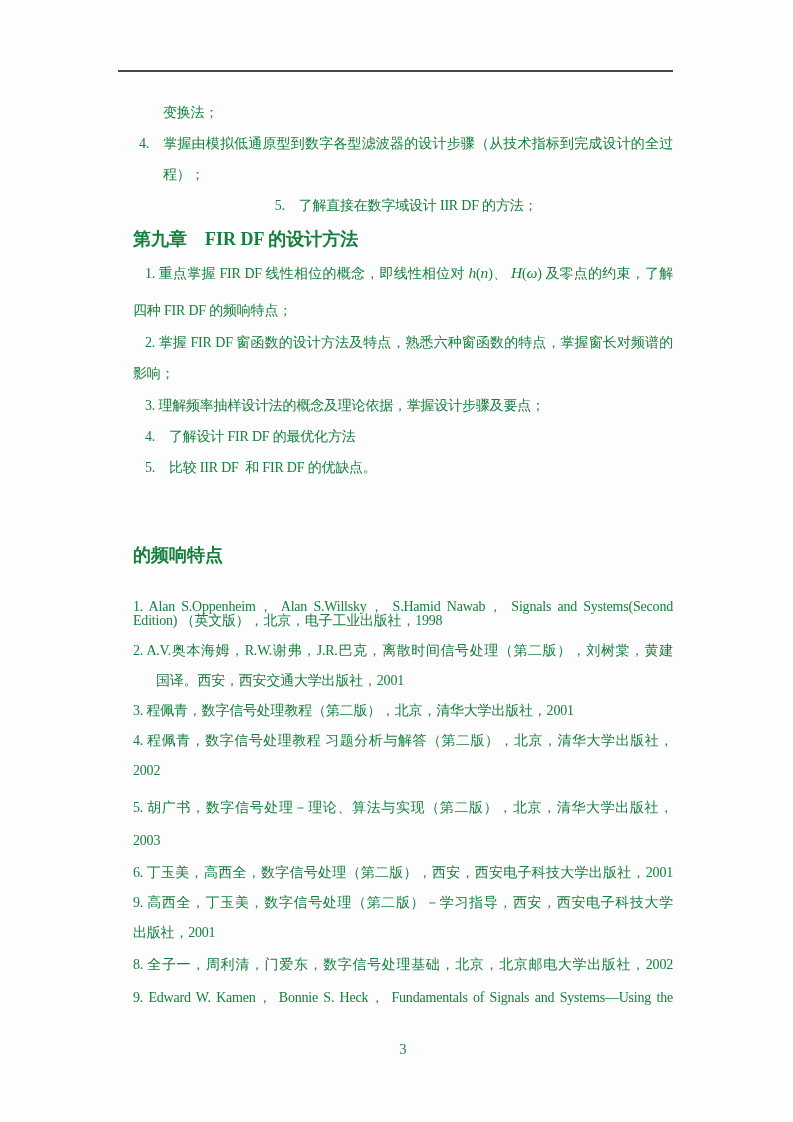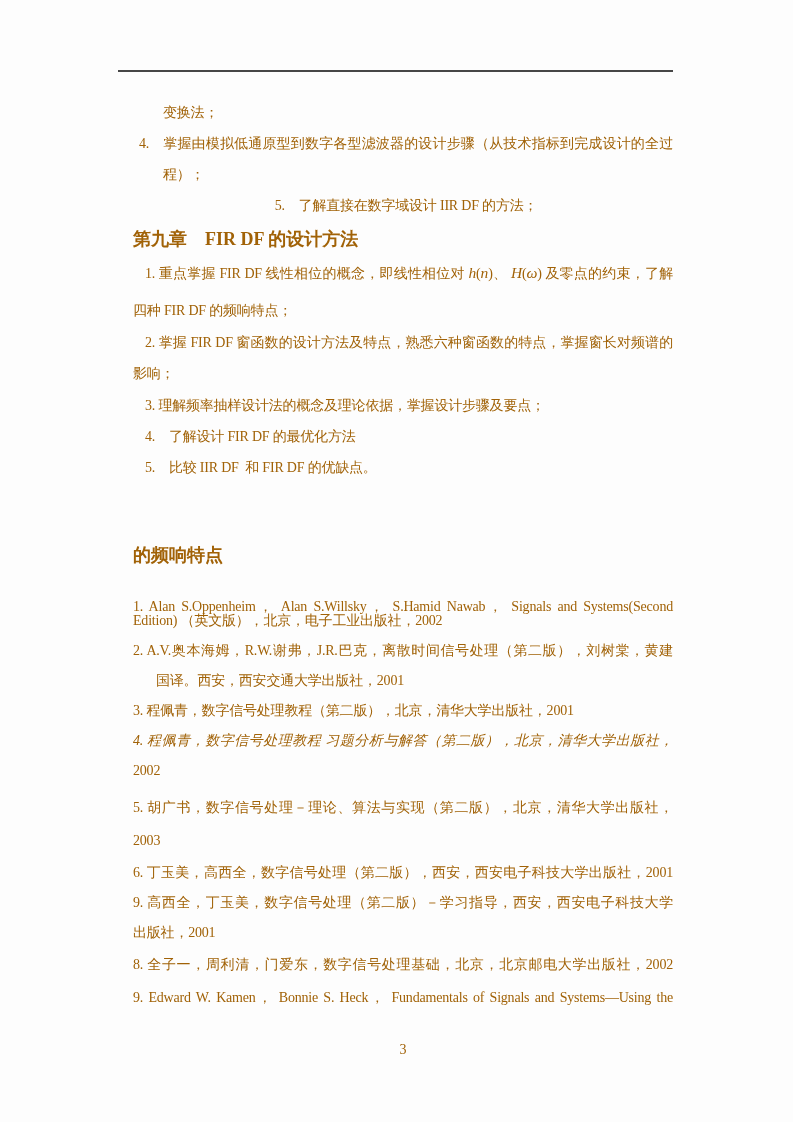--- a/index.html
+++ b/index.html
@@ -2,21 +2,21 @@
 <html><head>
 <meta charset="utf-8">
 <style>
   html,body{margin:0;padding:0;}
   .page{
     position:relative;
     width:793px;height:1122px;
     background:#fdfdfd;
     overflow:hidden;
     font-family:"Liberation Serif","DejaVu Serif",serif;
-    color:#a16207;
+    color:#15803d;
   }
   .rule{
     position:absolute;left:118px;top:70px;
     width:555px;height:2px;background:#474747;
   }
   .line{
     position:absolute;
     height:31px;line-height:31px;
     font-size:14px;letter-spacing:-0.2px;
     white-space:nowrap;
@@ -53,25 +53,25 @@
       <div class="line bold" style="top: 224px; left: 133px; width: 540px;">第九章　FIR DF 的设计方法</div>
       <div class="line fill" style="top: 257px; left: 145px; width: 528px;">1. 重点掌握 FIR DF 线性相位的概念，即线性相位对 <span class="math">h</span>(<span class="math">n</span>)、 <span class="math">H</span>(<span class="math">ω</span>) 及零点的约束，了解</div>
       <div class="line" style="top: 295px; left: 133px; width: 540px;">四种 FIR DF 的频响特点；</div>
       <div class="line fill" style="top: 327px; left: 145px; width: 528px;">2. 掌握 FIR DF 窗函数的设计方法及特点，熟悉六种窗函数的特点，掌握窗长对频谱的</div>
       <div class="line" style="top: 358px; left: 133px; width: 540px;">影响；</div>
       <div class="line" style="top: 390px; left: 145px; width: 528px;">3. 理解频率抽样设计法的概念及理论依据，掌握设计步骤及要点；</div>
       <div class="line" style="top: 421px; left: 145px; width: 528px;">4. 了解设计 FIR DF 的最优化方法</div>
       <div class="line" style="top: 452px; left: 145px; width: 528px;">5. 比较 IIR DF&nbsp; 和 FIR DF 的优缺点。</div>
       <div class="line bold" style="top: 540px; left: 133px; width: 540px;">的频响特点</div>
       <div class="line fill" style="top: 575px; left: 133px; width: 540px; margin-top: 16px;">1. Alan S.Oppenheim， Alan S.Willsky， S.Hamid Nawab， Signals and Systems(Second</div>
-      <div class="line" style="top: 605px; left: 133px; width: 540px;">Edition) （英文版），北京，电子工业出版社，2002</div>
+      <div class="line" style="top: 605px; left: 133px; width: 540px;">Edition) （英文版），北京，电子工业出版社，1998</div>
       <div class="line fill" style="top: 635px; left: 133px; width: 540px;">2. A.V.奥本海姆，R.W.谢弗，J.R.巴克，离散时间信号处理（第二版），刘树棠，黄建</div>
       <div class="line" style="top: 665px; left: 116px; width: 540px; margin-left: 40px;">国译。西安，西安交通大学出版社，2001</div>
       <div class="line" style="top: 695px; left: 133px; width: 540px;">3. 程佩青，数字信号处理教程（第二版），北京，清华大学出版社，2001</div>
-      <div class="line fill" style="top: 725px; left: 133px; width: 540px; font-style: italic;">4. 程佩青，数字信号处理教程 习题分析与解答（第二版），北京，清华大学出版社，</div>
+      <div class="line fill" style="top: 725px; left: 133px; width: 540px;">4. 程佩青，数字信号处理教程 习题分析与解答（第二版），北京，清华大学出版社，</div>
       <div class="line" style="top: 755px; left: 133px; width: 540px;">2002</div>
       <div class="line fill" style="top: 792px; left: 133px; width: 540px;">5. 胡广书，数字信号处理－理论、算法与实现（第二版），北京，清华大学出版社，</div>
       <div class="line" style="top: 825px; left: 133px; width: 540px;">2003</div>
       <div class="line fill" style="top: 857px; left: 133px; width: 540px;">6. 丁玉美，高西全，数字信号处理（第二版），西安，西安电子科技大学出版社，2001</div>
       <div class="line fill" style="top: 887px; left: 133px; width: 540px;">9. 高西全，丁玉美，数字信号处理（第二版）－学习指导，西安，西安电子科技大学</div>
       <div class="line" style="top: 917px; left: 133px; width: 540px;">出版社，2001</div>
       <div class="line fill" style="top: 949px; left: 133px; width: 540px;">8. 全子一，周利清，门爱东，数字信号处理基础，北京，北京邮电大学出版社，2002</div>
       <div class="line fill" style="top: 982px; left: 133px; width: 540px;">9. Edward W. Kamen， Bonnie S. Heck， Fundamentals of Signals and Systems—Using the</div>
     </div>
   <div class="footer-pagenum">3</div>

